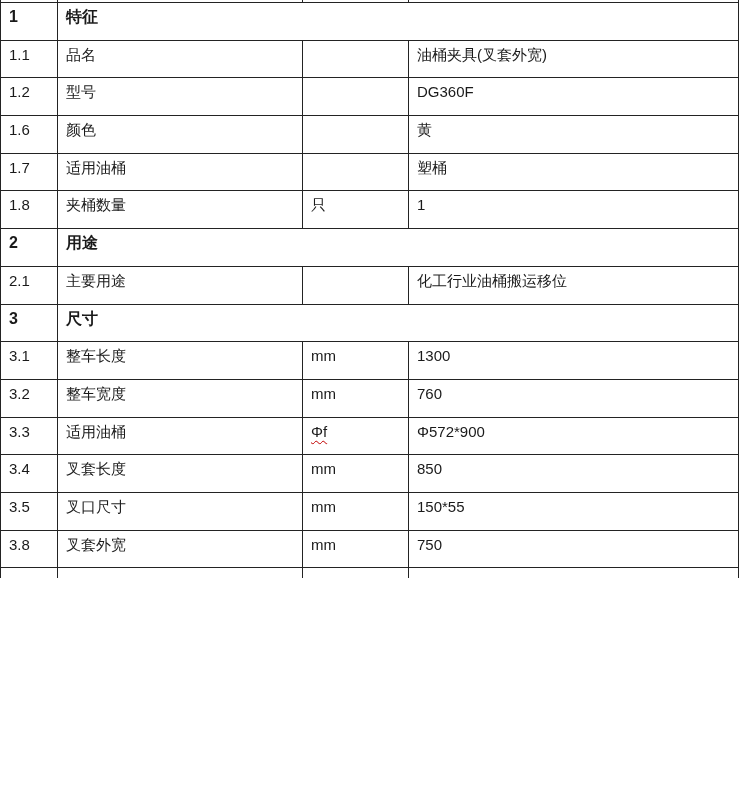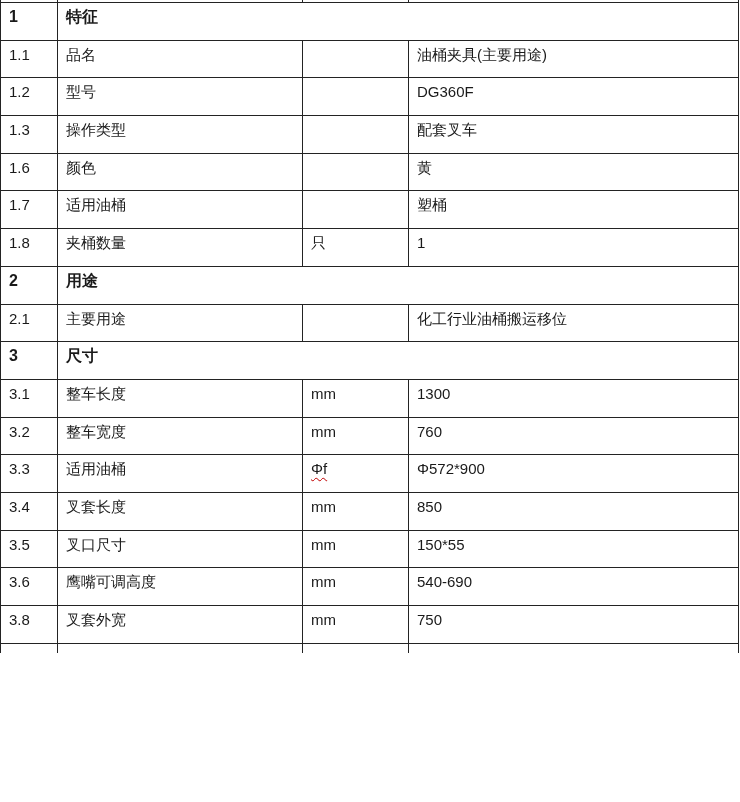--- a/index.html
+++ b/index.html
@@ -56,36 +56,30 @@
 
   <tr class="section-row">
     <td class="c-num">1</td>
     <td class="c-label" colspan="3">特征</td>
   </tr>
 
   <tr class="data-row">
     <td class="c-num">1.1</td>
     <td class="c-label">品名</td>
     <td class="c-unit"><span class="unit-text"></span></td>
-    <td class="c-value">油桶夹具(主要用途)</td>
+    <td class="c-value">油桶夹具(叉套外宽)</td>
   </tr>
 
   <tr class="data-row">
     <td class="c-num">1.2</td>
     <td class="c-label">型号</td>
     <td class="c-unit"><span class="unit-text"></span></td>
     <td class="c-value">DG360F</td>
   </tr>
 
-  <tr class="data-row">
-    <td class="c-num">1.3</td>
-    <td class="c-label">操作类型</td>
-    <td class="c-unit"><span class="unit-text"></span></td>
-    <td class="c-value">配套叉车</td>
-  </tr>
 
 
 
   <tr class="data-row">
     <td class="c-num">1.6</td>
     <td class="c-label">颜色</td>
     <td class="c-unit"><span class="unit-text"></span></td>
     <td class="c-value">黄</td>
   </tr>
 
@@ -148,26 +142,20 @@
     <td class="c-value">850</td>
   </tr>
 
   <tr class="data-row">
     <td class="c-num">3.5</td>
     <td class="c-label">叉口尺寸</td>
     <td class="c-unit"><span class="unit-text">mm</span></td>
     <td class="c-value">150*55</td>
   </tr>
 
-  <tr class="data-row">
-    <td class="c-num">3.6</td>
-    <td class="c-label">鹰嘴可调高度</td>
-    <td class="c-unit"><span class="unit-text">mm</span></td>
-    <td class="c-value">540-690</td>
-  </tr>
 
 
   <tr class="data-row">
     <td class="c-num">3.8</td>
     <td class="c-label">叉套外宽</td>
     <td class="c-unit"><span class="unit-text">mm</span></td>
     <td class="c-value">750</td>
   </tr>
 
   <tr class="sliver-bottom">

